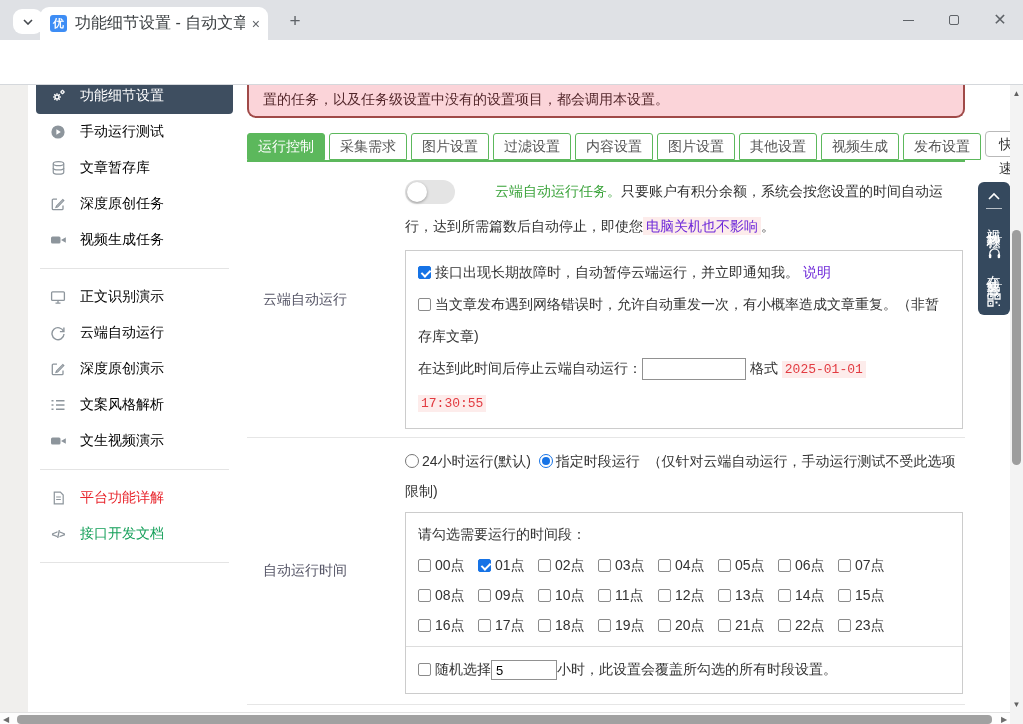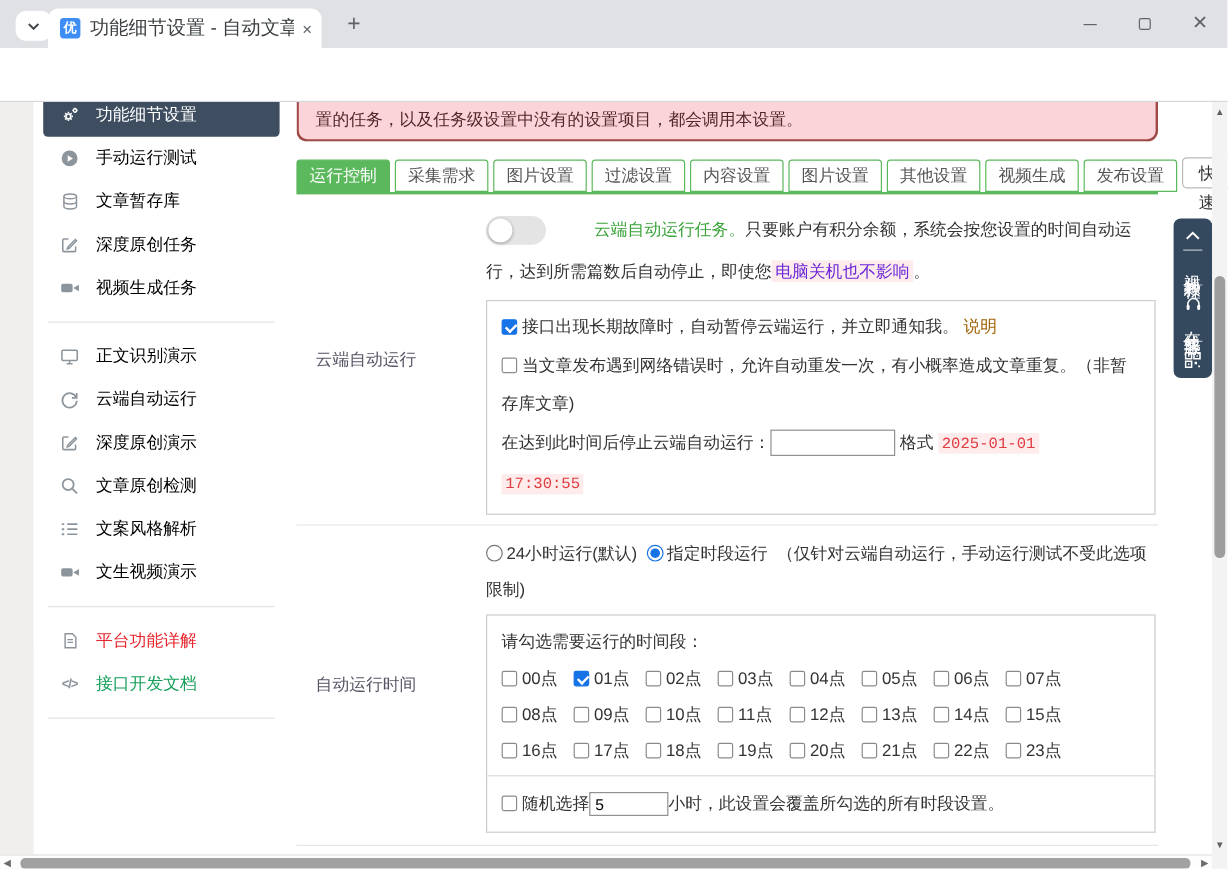--- a/index.html
+++ b/index.html
@@ -65,21 +65,21 @@
   .red-hl { color:#6d28d9; background:#fdeceb; padding:1px 3px; }
   .red-mono { color:#e23b41; background:#fdeceb; padding:1px 3px; font-family:"Liberation Mono","DejaVu Sans Mono",monospace; font-size:13px; }
 
   .gbox { border:1px solid #ccc; margin-top:6px; padding:5px 12px 8px; line-height:32px; }
   .cb { display:inline-block; width:13px; height:13px; border:1px solid #8b8b8b; border-radius:2px; background:#fff; vertical-align:-2px; margin-right:4px; position:relative; }
   .cb.checked { background:#1673e6; border-color:#1673e6; }
   .cb.checked::after { content:""; position:absolute; left:4px; top:1px; width:4px; height:7px; border:solid #fff; border-width:0 2px 2px 0; transform:rotate(45deg); }
   .radio { display:inline-block; width:14px; height:14px; border:1px solid #777; border-radius:50%; background:#fff; vertical-align:-2px; margin-right:3px; position:relative; }
   .radio.checked { border-color:#1673e6; }
   .radio.checked::after { content:""; position:absolute; left:2px; top:2px; width:8px; height:8px; border-radius:50%; background:#1673e6; }
-  .link { color:#a16207; }
+  .link { color:#6d28d9; }
   .txt-input { border:1px solid #919191; height:22px; width:104px; vertical-align:middle; font-size:13px; padding:0 4px; font-family:inherit; }
   .radio-line { line-height:30px; }
   .hours-grid { line-height:30px; }
   .hour-cell { display:inline-block; width:60px; }
   .inner-div { border-top:1px solid #ddd; margin:6px -12px; }
   .rand-input { border:1px solid #919191; height:20px; width:66px; vertical-align:middle; font-size:13px; padding:0 4px; font-family:inherit; }
 
   .footer { padding-top:26px; display:flex; justify-content:center; gap:12px; }
 
   
@@ -229,29 +229,20 @@
       <span>云端自动运行</span>
     </div>
     <div class="side-item">
       <span class="icon">
           <svg width="16" height="16" viewBox="0 0 16 16">
             <path d="M13 9.5v3.2a1 1 0 0 1-1 1H3.3a1 1 0 0 1-1-1V4.1a1 1 0 0 1 1-1H7" fill="none" stroke="currentColor" stroke-width="1.3"></path>
             <path d="M6.6 9.9 L12.8 3.6 l1 1 L7.6 10.9 l-1.6.5 z" fill="none" stroke="currentColor" stroke-width="1.2"></path>
           </svg>
         </span>
       <span>深度原创演示</span>
-    </div>
-    <div class="side-item">
-      <span class="icon">
-          <svg width="16" height="16" viewBox="0 0 16 16">
-            <circle cx="6.8" cy="6.8" r="4.6" fill="none" stroke="currentColor" stroke-width="1.5"></circle>
-            <path d="M10.4 10.4 L14.2 14.2" stroke="currentColor" stroke-width="1.6"></path>
-          </svg>
-        </span>
-      <span>文章原创检测</span>
     </div>
     <div class="side-item">
       <span class="icon">
           <svg width="16" height="16" viewBox="0 0 16 16">
             <path d="M6 3.8h8.5 M6 8h8.5 M6 12.2h8.5" stroke="currentColor" stroke-width="1.4"></path>
             <path d="M1.5 3.8h2 M1.5 8h2 M1.5 12.2h2" stroke="currentColor" stroke-width="1.6"></path>
           </svg>
         </span>
       <span>文案风格解析</span>
     </div>

